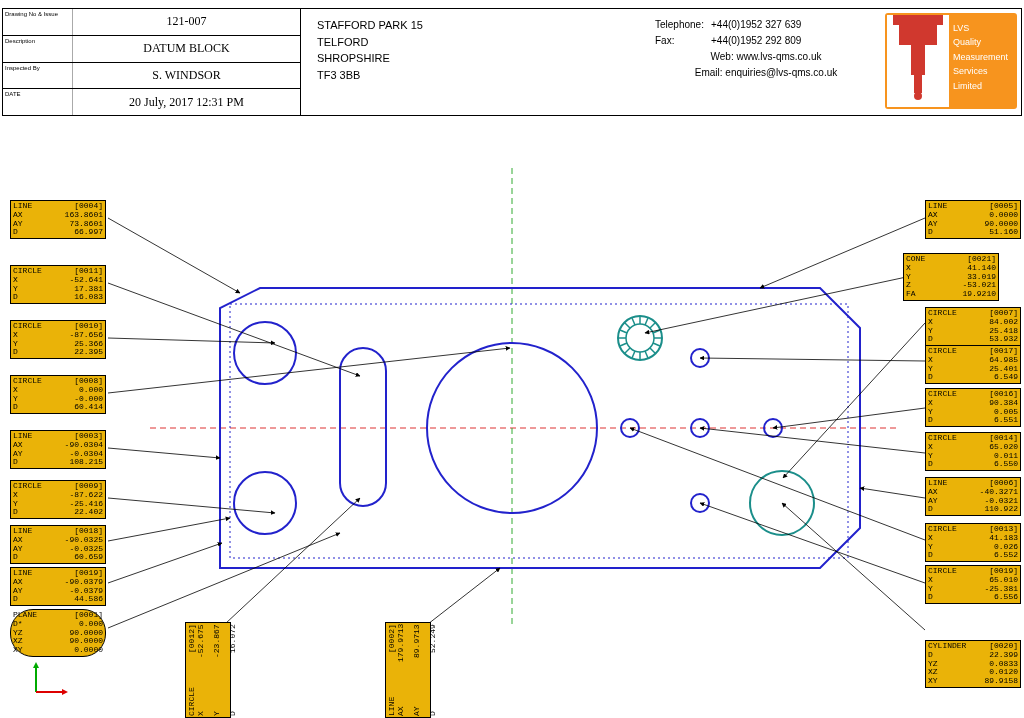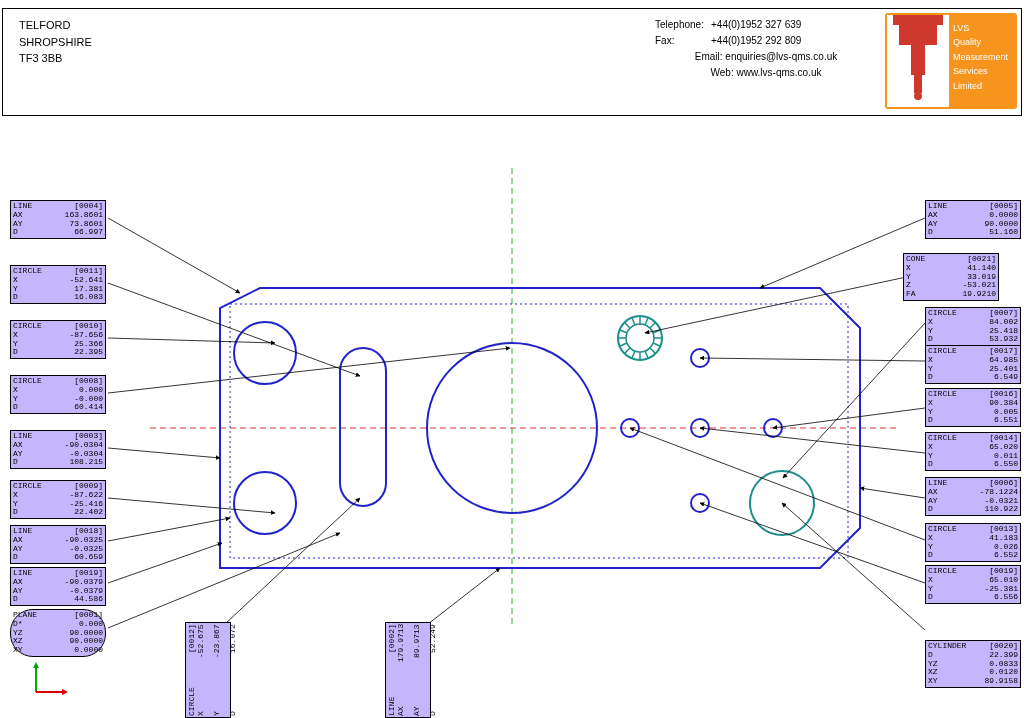--- a/index.html
+++ b/index.html
@@ -95,21 +95,21 @@
   .probe-body { position:absolute; top:0; left:12px; width:38px; height:30px; background:#d0382e; }
   .probe-top  { position:absolute; top:0; left:6px; width:50px; height:10px; background:#d0382e; }
   .probe-mid  { position:absolute; top:30px; left:24px; width:14px; height:30px; background:#d0382e; }
   .probe-tip  { position:absolute; top:60px; left:27px; width:8px; height:18px; background:#d0382e; }
   .probe-ball { position:absolute; top:77px; left:27px; width:8px; height:8px; border-radius:50%; background:#d0382e; }
 
   .callout {
     position: absolute;
     width: 96px;
     border: 1px solid #000;
-    background: #c4b5fd;
+    background: #eab308;
     font-family: "Courier New", monospace;
     font-size: 8px;
     line-height: 1.1;
     padding: 1px 2px;
   }
   .callout .tid { display:flex; justify-content:space-between; }
   .co-row { display: flex; justify-content: space-between; white-space: pre; }
   .co-k { min-width: 16px; }
 
   .callout.rot {
@@ -134,30 +134,49 @@
     bottom: 20px;
     width: 40px; height: 40px;
   }
 </style>
 </head>
 <body>
 
 <div class="page-num">Page 1 of 1</div>
 
 <div class="header">
+  <div class="hdr-left">
+    <div class="hdr-row">
+      <div class="hdr-label">Drawing No &amp; Issue</div>
+      <div class="hdr-value">121-007</div>
+    </div>
+    <div class="hdr-row">
+      <div class="hdr-label">Description</div>
+      <div class="hdr-value">DATUM BLOCK</div>
+    </div>
+    <div class="hdr-row">
+      <div class="hdr-label">Inspected By</div>
+      <div class="hdr-value">S. WINDSOR</div>
+    </div>
+    <div class="hdr-row">
+      <div class="hdr-label">DATE</div>
+      <div class="hdr-value">20 July, 2017 12:31 PM</div>
+    </div>
+  </div>
   <div class="hdr-mid">
+    <div>STAFFORD PARK 15</div>
     <div>TELFORD</div>
     <div>SHROPSHIRE</div>
     <div>TF3 3BB</div>
   </div>
   <div class="hdr-contact">
     <div><span class="k">Telephone:</span><span class="v">+44(0)1952 327 639</span></div>
     <div><span class="k">Fax:</span><span class="v">+44(0)1952 292 809</span></div>
+    <div style="text-align:center"><span>Web:</span> <span>www.lvs-qms.co.uk</span></div>
     <div style="text-align:center"><span>Email:</span> <span>enquiries@lvs-qms.co.uk</span></div>
-    <div style="text-align:center"><span>Web:</span> <span>www.lvs-qms.co.uk</span></div>
   </div>
   <div class="logo">
     <div class="logo-icon">
       <div class="probe-top"></div>
       <div class="probe-body"></div>
       <div class="probe-mid"></div>
       <div class="probe-tip"></div>
       <div class="probe-ball"></div>
     </div>
     <div class="logo-txt">
@@ -399,21 +418,21 @@
       </div>
       <div class="co-row"><span class="co-k">X</span><span>65.020</span></div>
       <div class="co-row"><span class="co-k">Y</span><span>0.011</span></div>
       <div class="co-row"><span class="co-k">D</span><span>6.550</span></div>
     </div>
     <div class="callout" style="left: 925px; top: 477px;">
       <div class="tid">
         <span>LINE</span>
         <span>[0006]</span>
       </div>
-      <div class="co-row"><span class="co-k">AX</span><span>-78.1224</span></div>
+      <div class="co-row"><span class="co-k">AX</span><span>-40.3271</span></div>
       <div class="co-row"><span class="co-k">AY</span><span>-0.0321</span></div>
       <div class="co-row"><span class="co-k">D</span><span>110.922</span></div>
     </div>
     <div class="callout" style="left: 925px; top: 523px;">
       <div class="tid">
         <span>CIRCLE</span>
         <span>[0013]</span>
       </div>
       <div class="co-row"><span class="co-k">X</span><span>41.183</span></div>
       <div class="co-row"><span class="co-k">Y</span><span>0.026</span></div>

